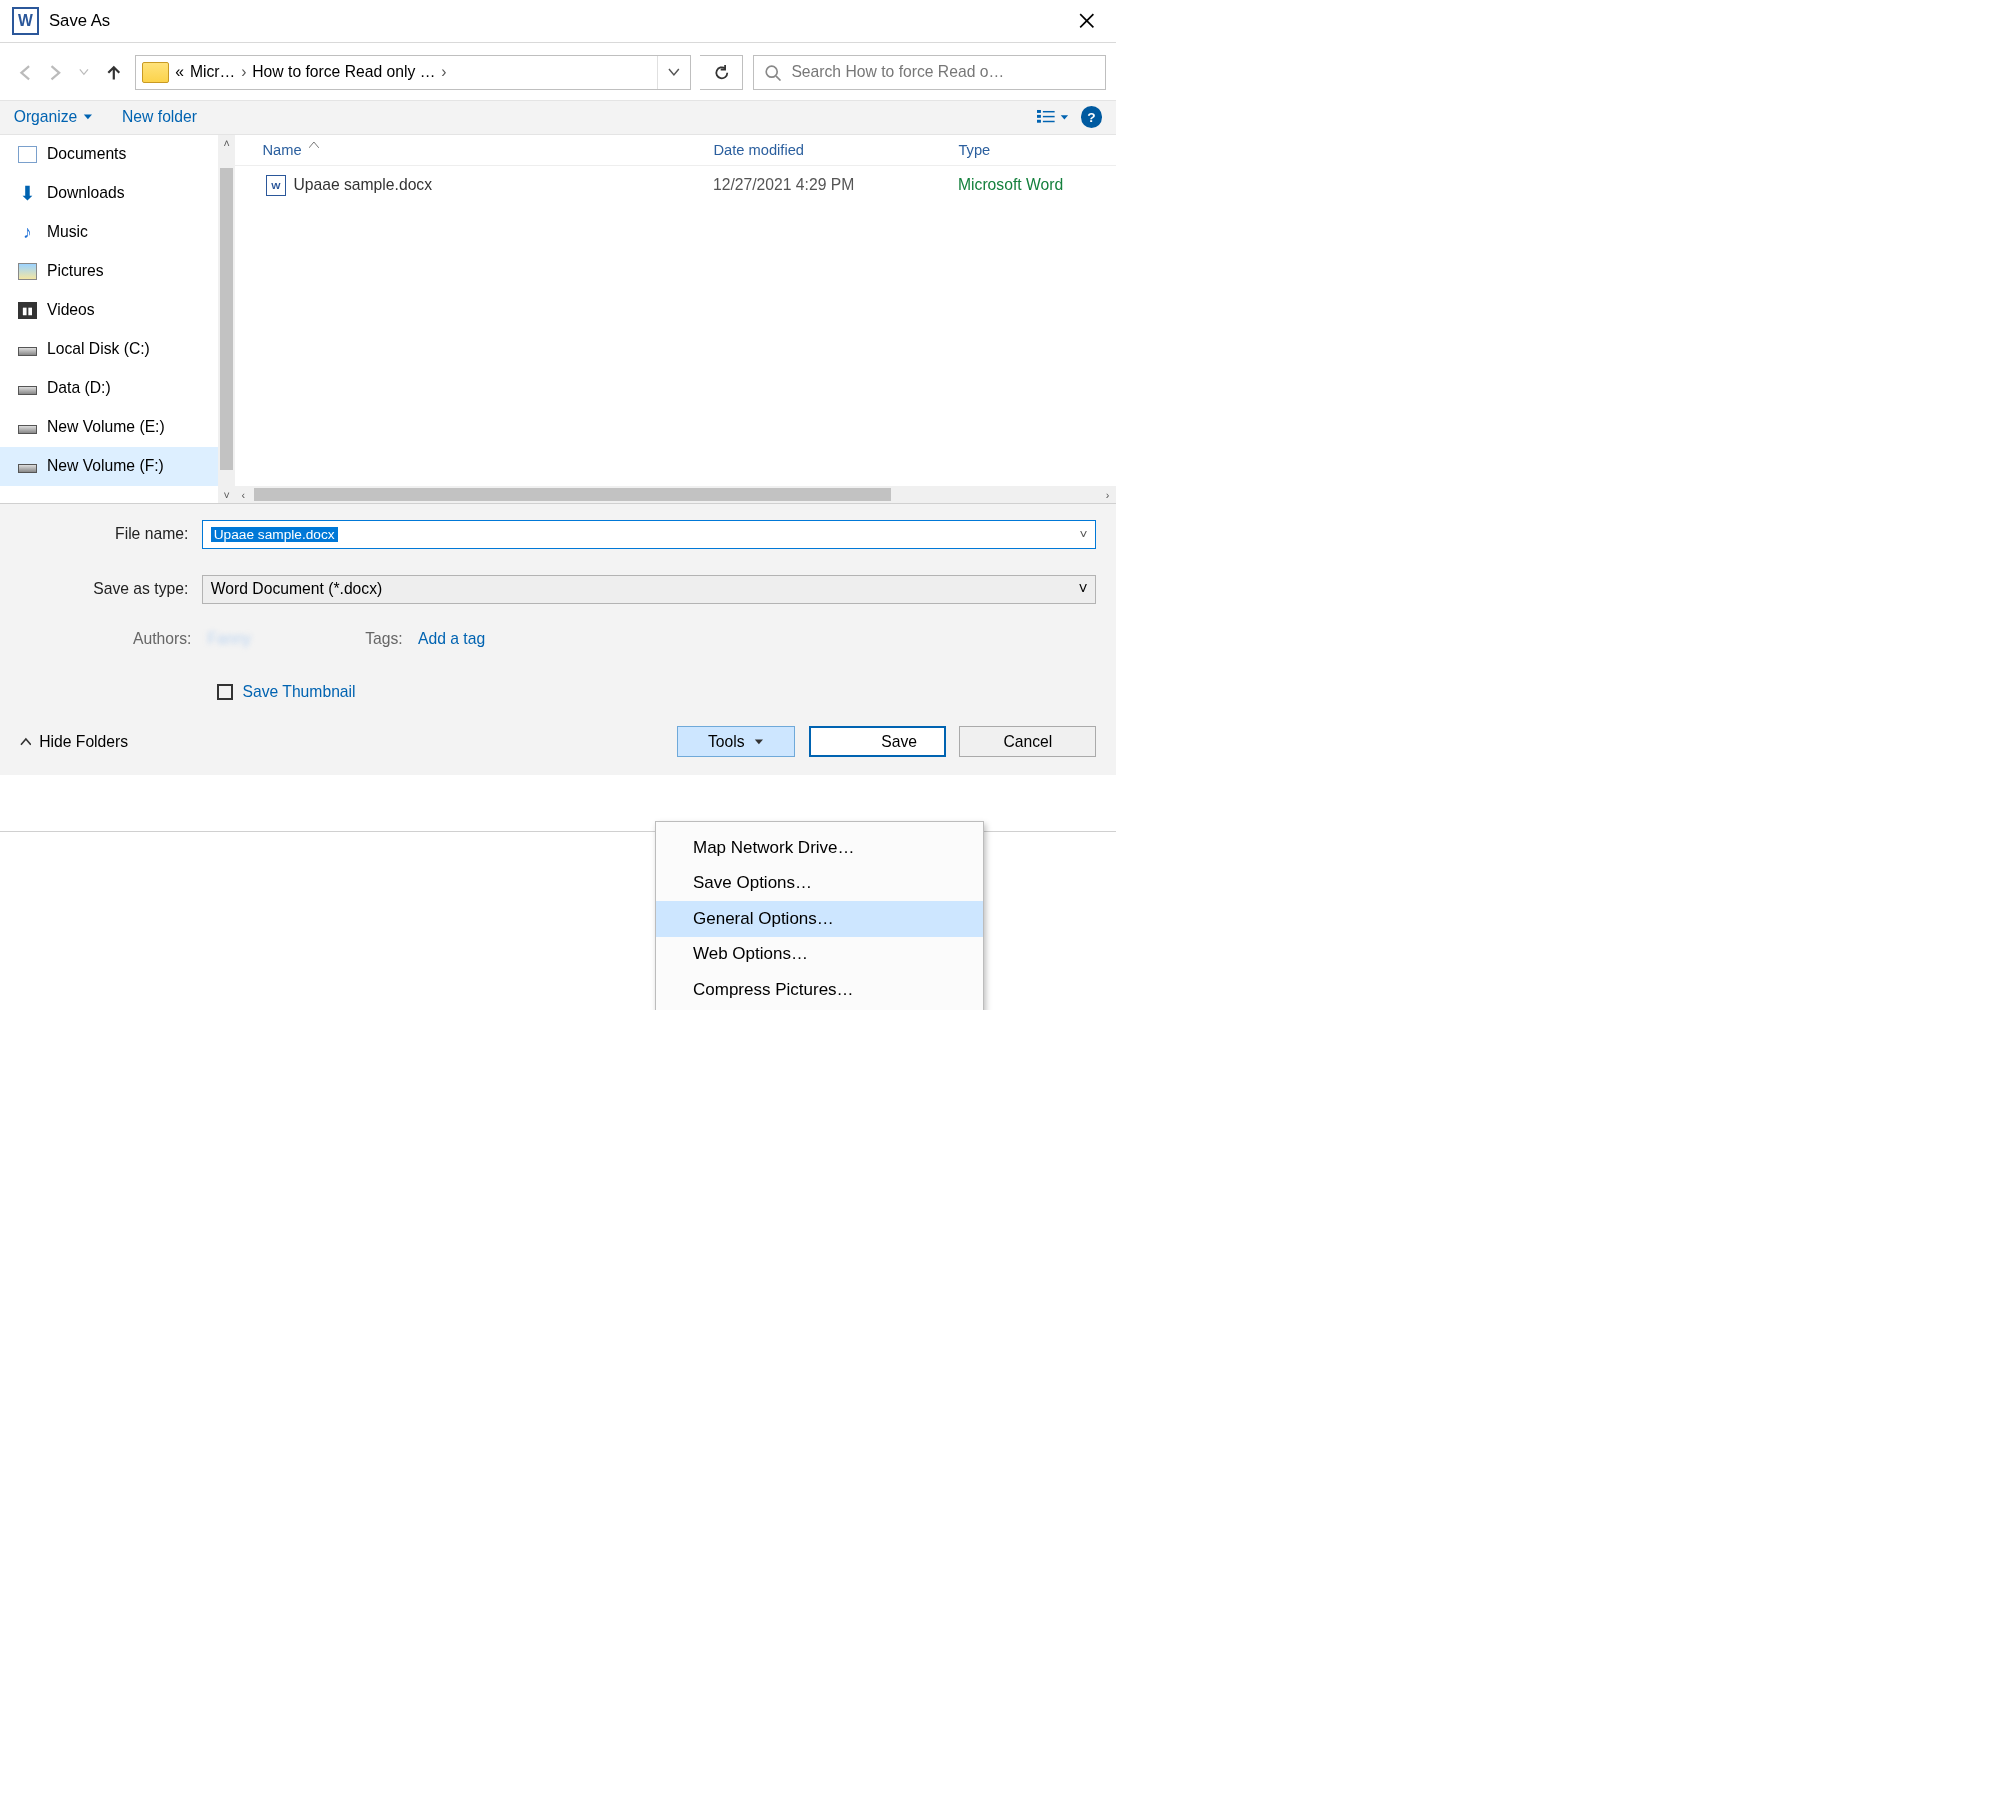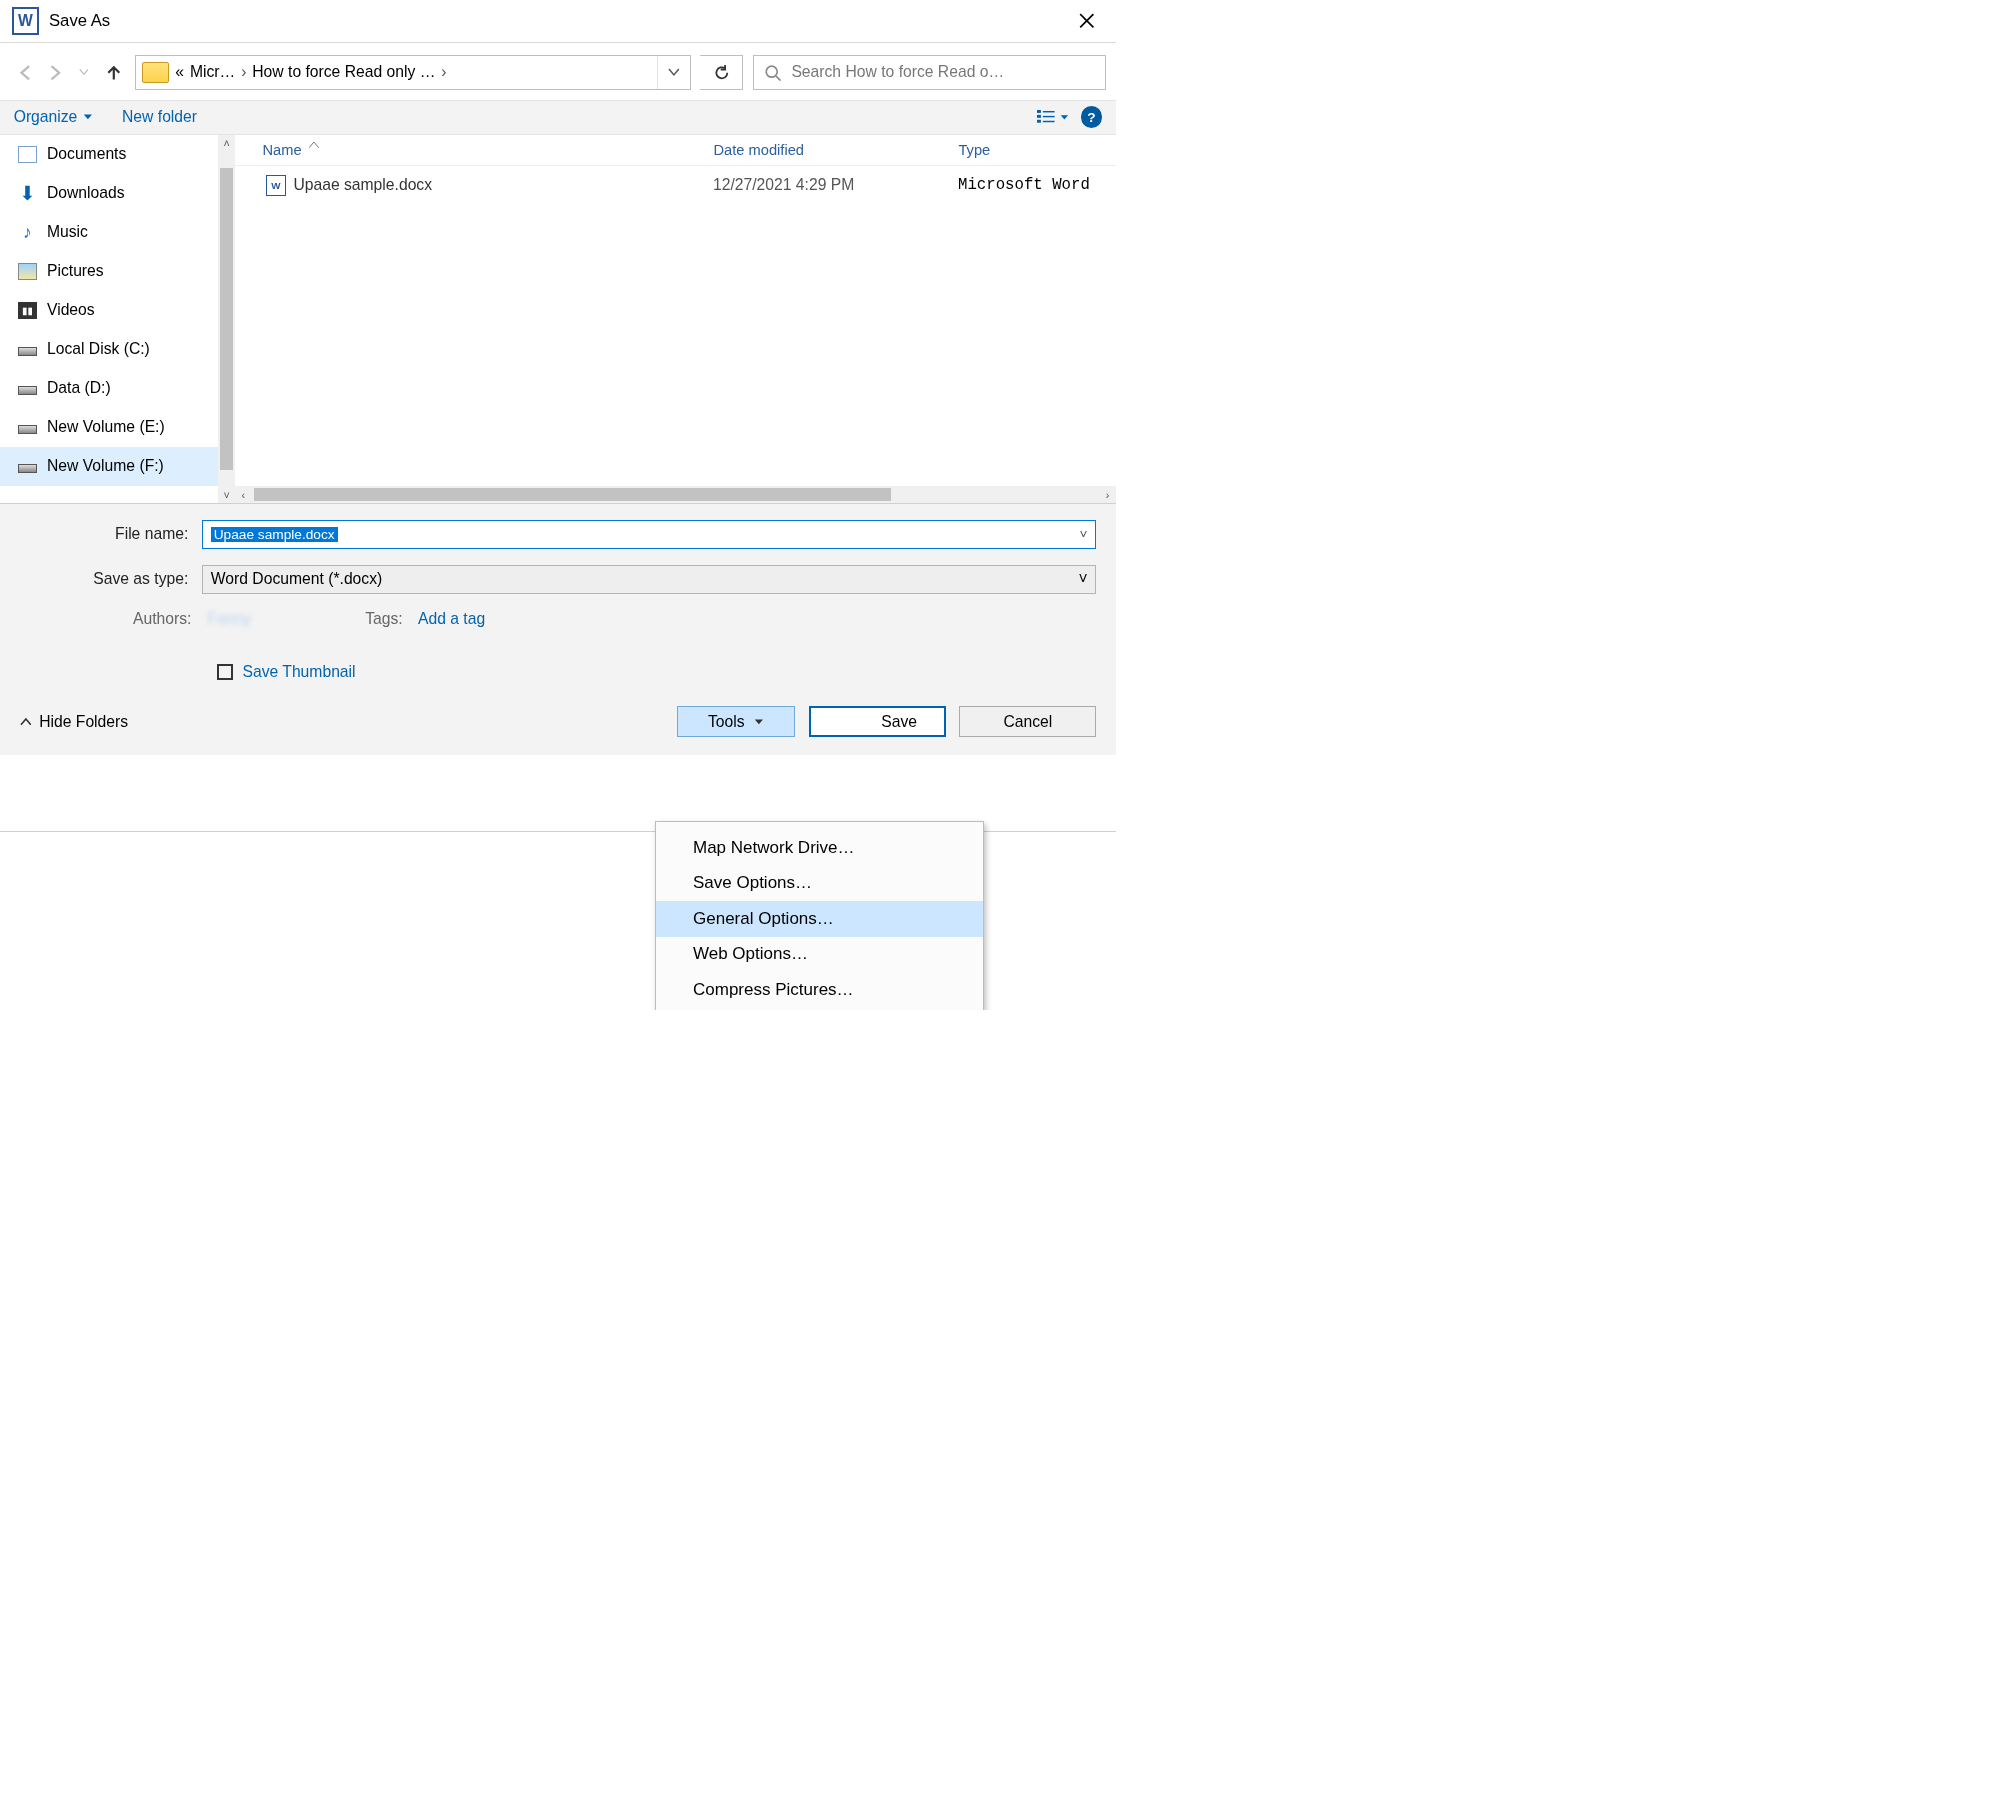--- a/index.html
+++ b/index.html
@@ -133,38 +133,38 @@
   }
   .col-name { flex: 0 0 451px; display:flex; gap:7.8px;}
   .col-date { flex: 0 0 245px; }
   .col-type { flex: 1; }
   .row {
     display: flex; align-items: center; padding-left: 31px;
     height: 39px; font-size: 15.7px; color: #333;
   }
   .row .c-name { flex: 0 0 447px; display: flex; align-items: center; gap: 7.8px; }
   .row .c-date { flex: 0 0 245px; color: #555; }
-  .row .c-type { flex: 1; color: #000000; font-family: Liberation Mono, monospace; }
+  .row .c-type { flex: 1; color: #15803d; }
   .docx-ico {
     width: 19.6px; height: 21.6px; border: 1px solid #2b579a; background: #fff; position: relative;
   }
   .docx-ico::after { content: "W"; position: absolute; inset: 0; display:flex; align-items:center; justify-content:center; font-size:9.8px; color:#2b579a; font-weight:700; }
 
   .h-scroll {
     position: absolute; bottom: 0; left: 0; right: 0; height: 16.7px;
     background: #f0f0f0; display: flex; align-items: center;
   }
   .h-scroll .sbtn { width: 16.7px; text-align: center; font-size: 10.8px; color: #555; }
   .h-scroll .thumb { background: #c2c2c2; height: 12.7px; margin: 0 2px; flex: 0 0 637px; }
 
   
   .form {
     padding: 15.7px 19.6px 3.9px 35px; background: #f3f3f3;
   }
-  .frow { display: flex; align-items: center; margin-bottom: 16px; }
+  .frow { display: flex; align-items: center; margin-bottom: 26px; }
   .flabel { width: 167px; text-align: right; padding-right: 13.7px; font-size: 15.7px; color: #222; }
   .finput {
     flex: 1; height: 29px; border: 1px solid #0078d7; background: #fff;
     display: flex; align-items: center; padding: 0 7.8px; position: relative;
   }
   .finput .sel {
     background: #0078d7; color: #fff; padding: 0 2.9px;
   }
   .fselect {
     flex: 1; height: 29px; border: 1px solid #b3b3b3; background: #eee;

